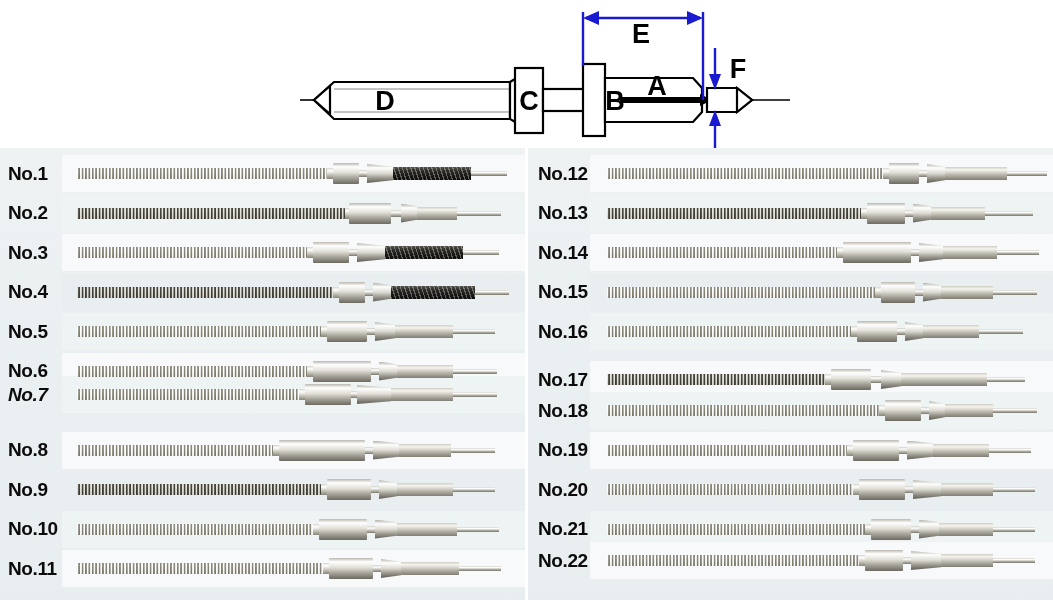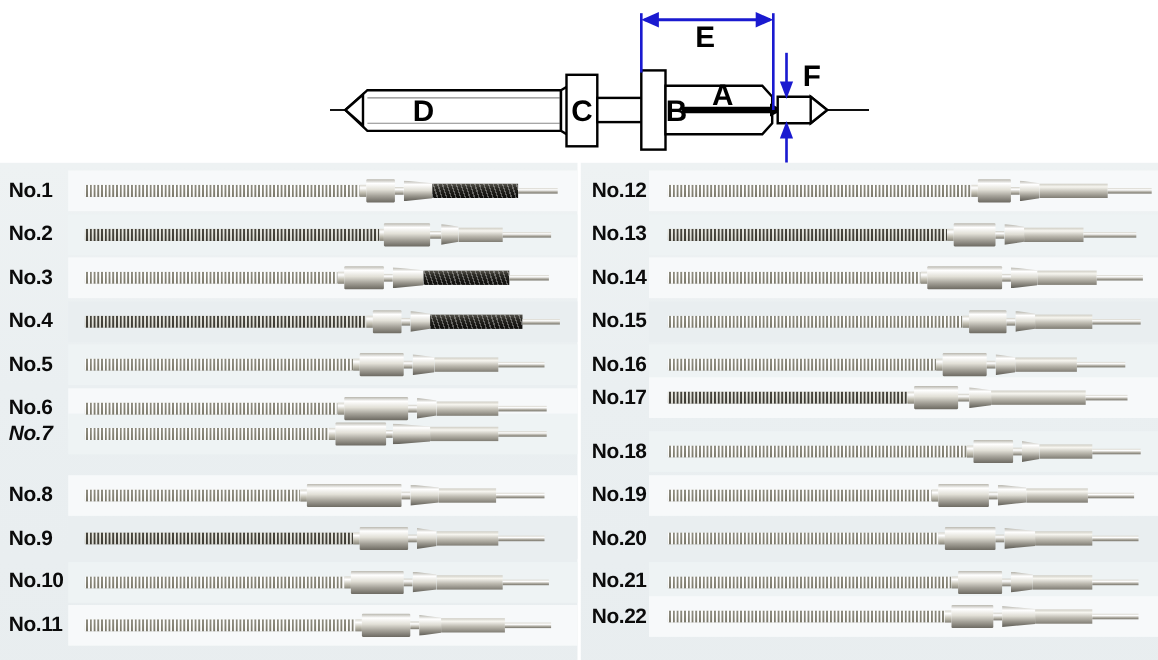--- a/index.html
+++ b/index.html
@@ -420,21 +420,21 @@
               <span class="seg tip-left"></span>
               <span class="seg thread" style="width: 244px;"></span>
               <span class="seg smooth" style="width: 6px;"></span>
               <span class="seg collar" style="width: 40px;"></span>
               <span class="seg neck" style="width: 8px;"></span>
               <span class="seg cone" style="width: 18px;"></span>
               <span class="seg square" style="width: 56px;"></span>
               <span class="seg pin" style="width: 44px;"></span>
             </div>
           </div>
-          <div class="row tint-b" style="top: 194px;">
+          <div class="row tint-b" style="top: 212px;">
             <div class="row-bg"></div>
             <div class="row-label">No.17</div>
             <div class="stem" style="left: 70px;">
               <span class="seg tip-left"></span>
               <span class="seg thread dark" style="width: 218px;"></span>
               <span class="seg smooth" style="width: 6px;"></span>
               <span class="seg collar" style="width: 40px;"></span>
               <span class="seg neck" style="width: 10px;"></span>
               <span class="seg cone" style="width: 20px;"></span>
               <span class="seg square" style="width: 86px;"></span>

